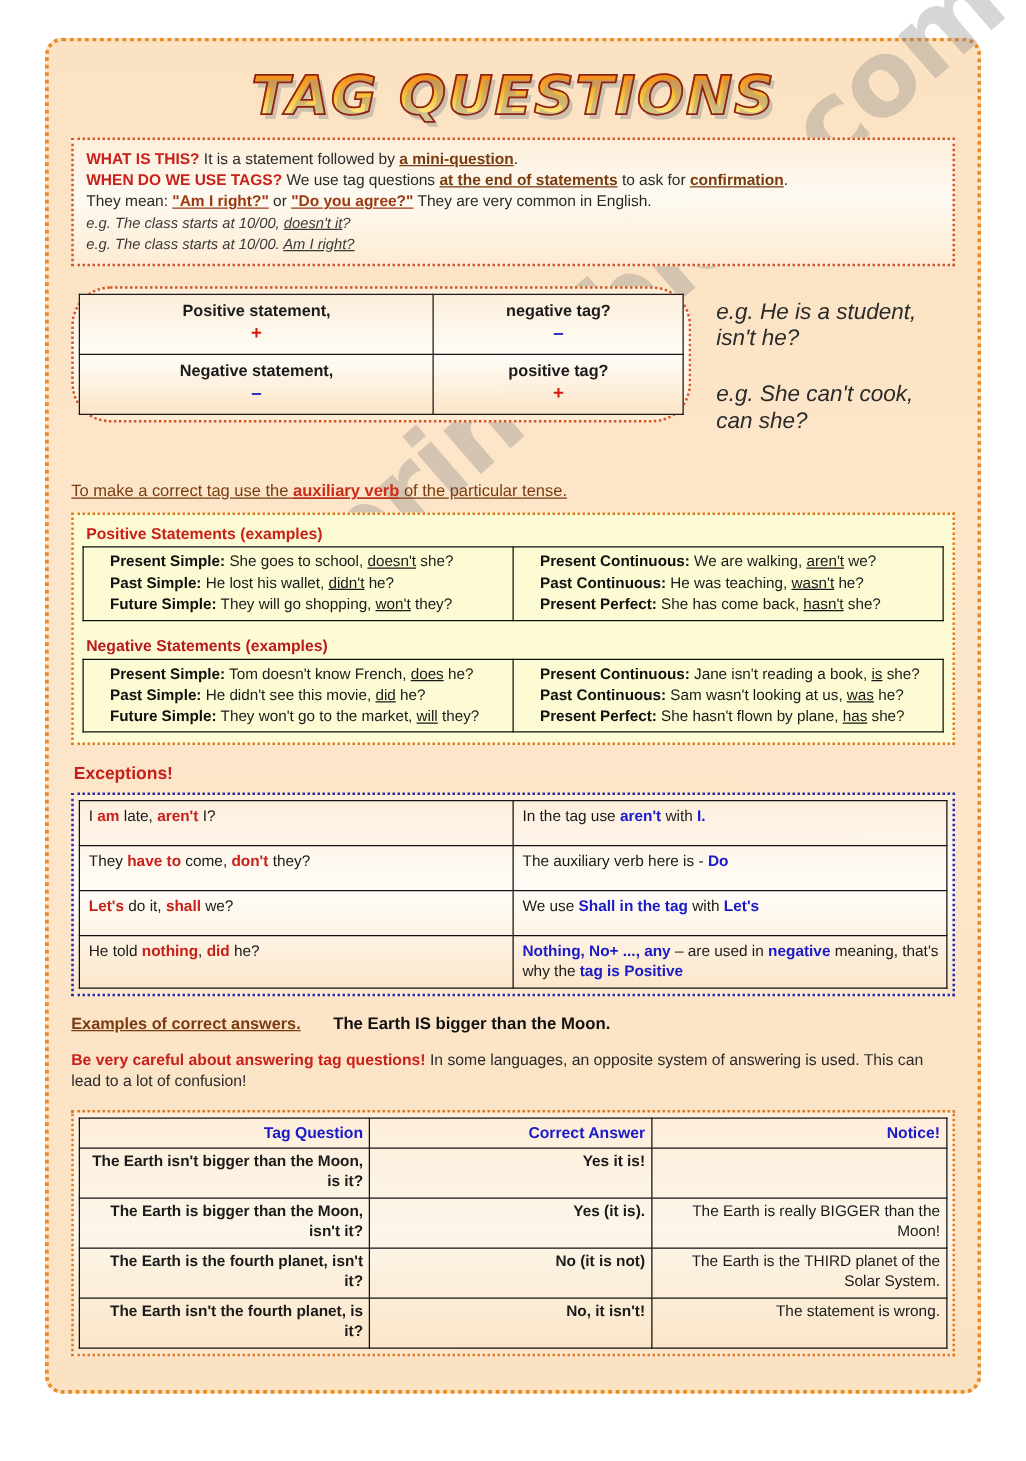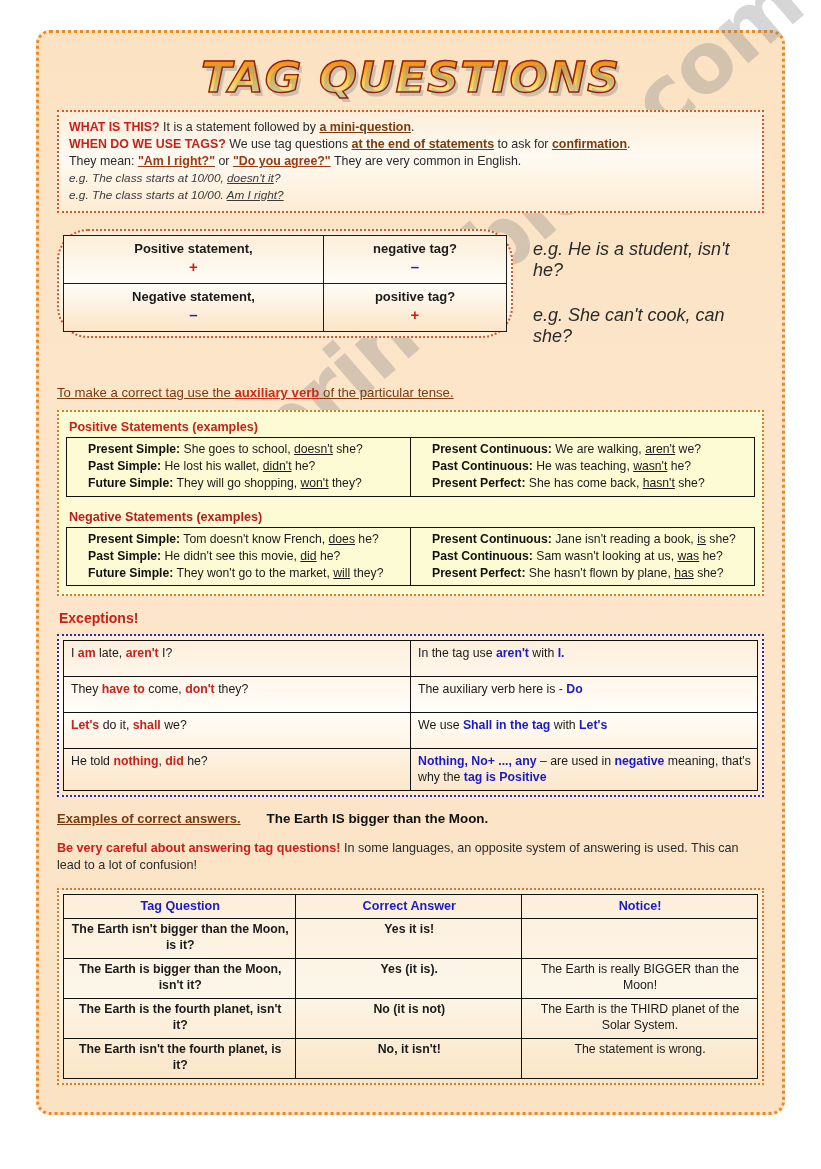--- a/index.html
+++ b/index.html
@@ -122,21 +122,21 @@
 
   
   #struct-region {
     display: flex;
     margin: 16px 12px 0 12px;
     position: relative;
     z-index: 6;
     align-items: flex-start;
   }
   #struct-box {
-    width: 456px;
+    width: 496px;
     padding: 4px;
     box-sizing: border-box;
     border-radius: 31px;
   }
   table.struct {
     border-collapse: collapse;
     width: 100%;
     background: linear-gradient(180deg,#fceeda 0%,#fffdf7 50%,#fbe5c7 100%);
   }
   table.struct td {
@@ -285,21 +285,21 @@
   table.answers {
     border-collapse: collapse;
     width: 100%;
     table-layout: fixed;
   }
   table.answers td, table.answers th {
     border: 1px solid #111;
     padding: 3px 5px 4px 6px;
     font-size: 12.3px;
     vertical-align: top;
-    text-align: center;
+    text-align: right;
     line-height: 1.3;
     color: #1a1a1a;
   }
   table.answers th {
     color: #1a1ac8;
     font-weight: bold;
     font-size: 12.6px;
   }
   td.q-cell { font-weight: bold; color: #111; }
   td.a-cell { font-weight: bold; color: #111; }

